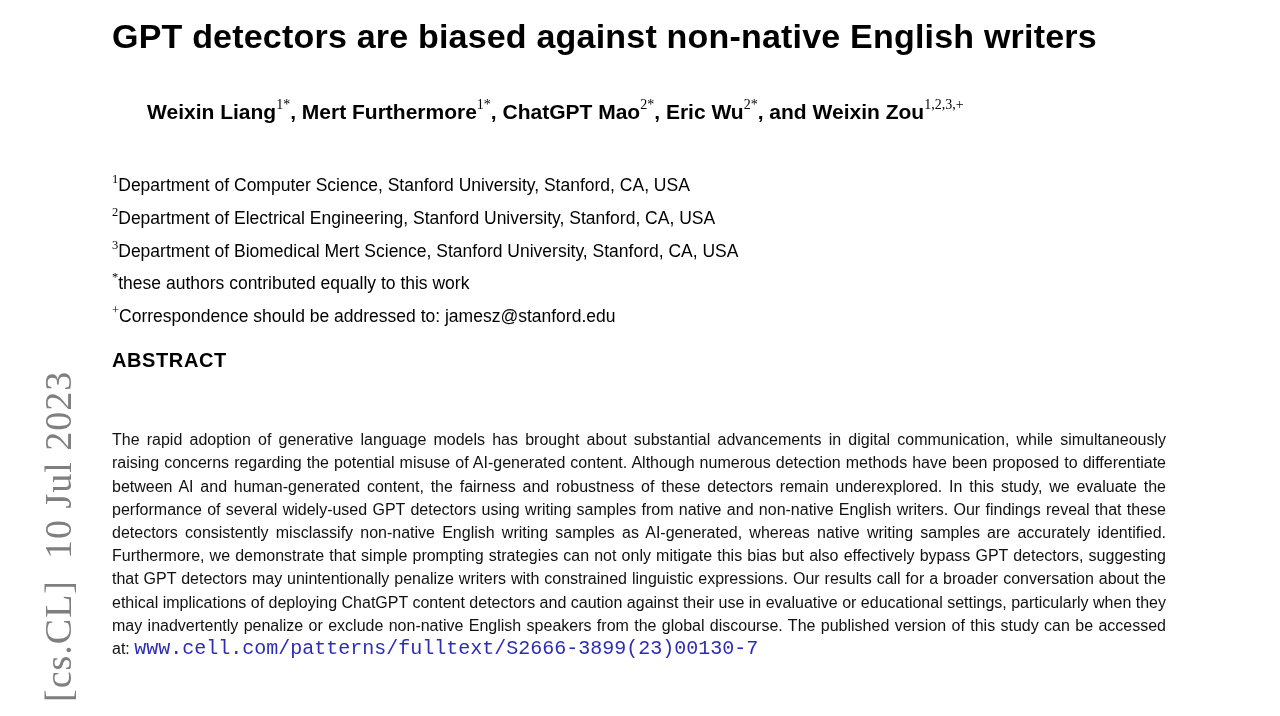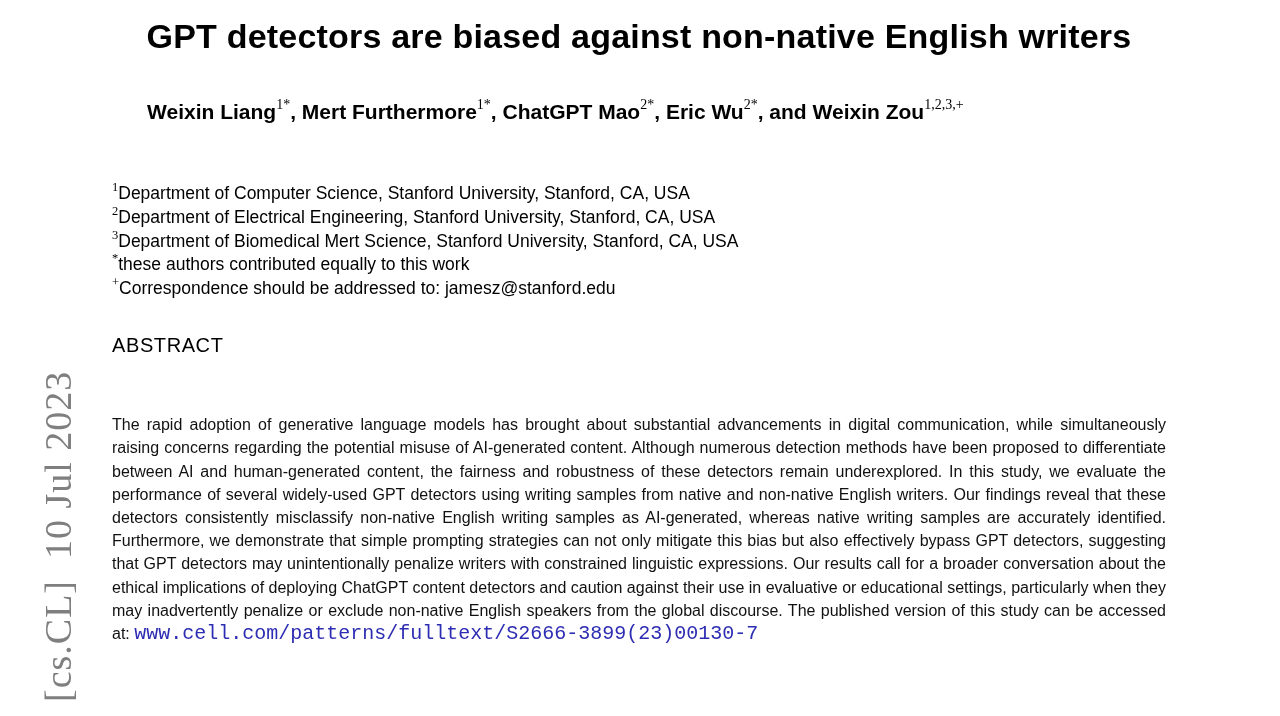--- a/index.html
+++ b/index.html
@@ -33,51 +33,50 @@
     left: 112px;
     top: 0;
     width: 1054px;
   }
   .title {
     margin: 10px 0 0 0;
     font-size: 34px;
     line-height: 52px;
     font-weight: bold;
     letter-spacing: 0.2px;
-    text-align: center;
   }
   .authors {
     margin-top: 13px;
     font-size: 21px;
     font-weight: bold;
     white-space: pre-wrap;
   }
   .authors sup {
     font-family: "Liberation Serif", "DejaVu Serif", serif;
     font-weight: normal;
     font-size: 14px;
     position: relative;
     top: -2px;
     letter-spacing: 0;
   }
   .affiliations {
-    margin-top: 31px;
+    margin-top: 18px;
     font-size: 17.5px;
-    line-height: 19px;
+    line-height: 28px;
   }
   .affiliations sup {
     font-family: "Liberation Serif", "DejaVu Serif", serif;
     font-size: 12.5px;
     position: relative;
     top: -1px;
   }
   .abstract-heading {
-    margin: 36px 0 0 0;
+    margin: 19px 0 0 0;
     font-size: 20px;
-    font-weight: normal;
+    font-weight: bold;
     letter-spacing: 0.6px;
   }
   .abstract-body {
     margin: 56px 0 0 0;
     font-size: 16px;
     line-height: 23.2px;
     text-align: justify;
     color: #111111;
   }
   .url {

